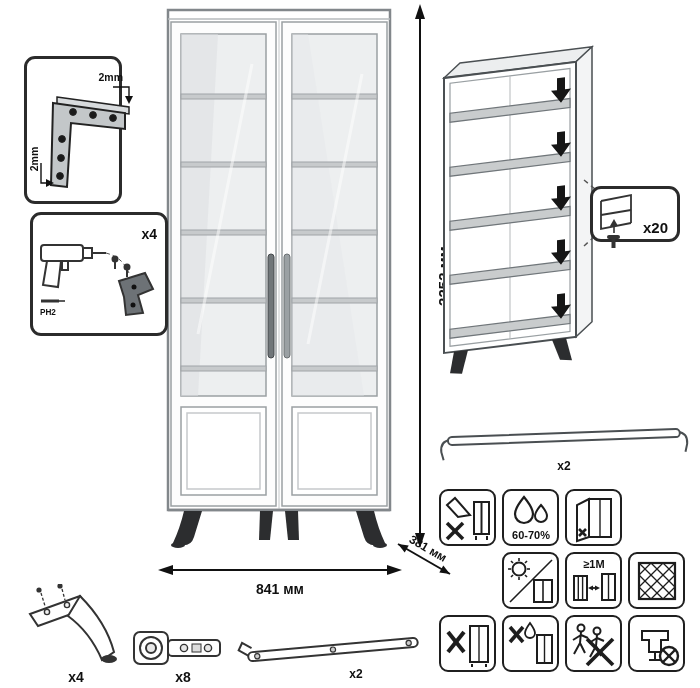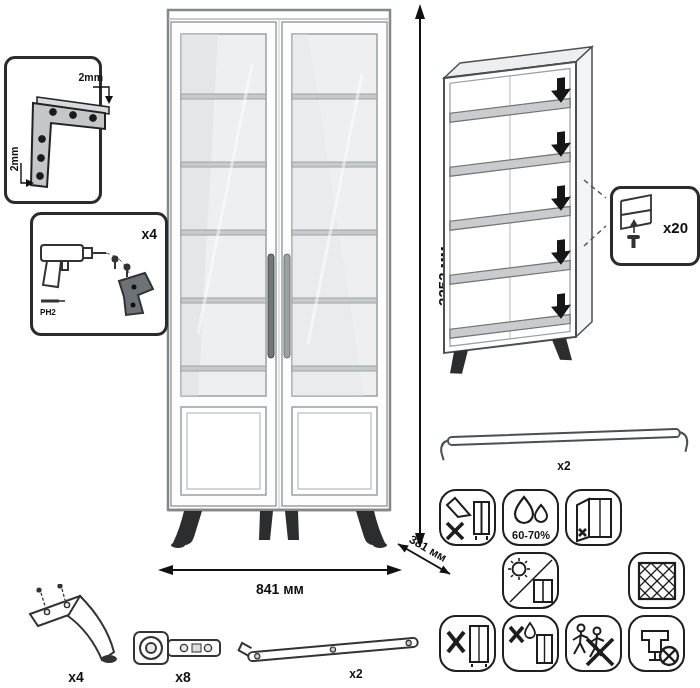--- a/index.html
+++ b/index.html
@@ -1,20 +1,20 @@
 <!DOCTYPE html>
 <html><head>
 <meta charset="utf-8">
 <style>
   * { margin:0; padding:0; box-sizing:border-box; }
   html,body { background:#fff; font-family:"Liberation Sans", sans-serif; }
   #stage { position:relative; width:700px; height:688px; background:#ffffff; overflow:hidden; }
   .abs { position:absolute; }
   .box { position:absolute; border:3px solid #2b2b2b; border-radius:11px; background:#fff; }
-  .cell { position:absolute; width:57px; height:57px; border:2.6px solid #1f1f1f; border-radius:17px;
+  .cell { position:absolute; width:57px; height:57px; border:2.6px solid #1f1f1f; border-radius:9px;
           background:#fff; display:flex; align-items:center; justify-content:center; }
   svg { display:block; }
   svg text { font-family:"Liberation Sans", sans-serif; fill:#101010; }
   .dim   { font-size:15px; font-weight:bold; }
   .dimw  { font-size:14px; font-weight:bold; }
   .qty   { font-size:14px; font-weight:bold; }
   .qty-lg{ font-size:15px; font-weight:bold; }
   .qty-sm{ font-size:12px; font-weight:bold; }
   .lbl-sm{ font-size:10.5px; font-weight:bold; }
   .tiny  { font-size:8.2px; font-weight:bold; }
@@ -89,21 +89,21 @@
     <text class="dimw" x="126" y="38" text-anchor="middle">841 мм</text>
   </svg>
 
   <svg class="abs" style="left:388px;top:534px" width="76" height="54" viewBox="0 0 76 54">
     <line x1="10" y1="10" x2="62" y2="40" stroke="#111" stroke-width="2"></line>
     <polygon points="10,10 16.7,18.5 20.7,11.5" fill="#111"></polygon>
     <polygon points="62,40 51.3,38.5 55.3,31.5" fill="#111"></polygon>
     <text class="qty-sm" x="38" y="18" text-anchor="middle" transform="rotate(30 38 18)">381 мм</text>
   </svg>
 
-  <div class="box" style="left:4px;top:56px;width:98px;height:148px">
+  <div class="box" style="left:24px;top:56px;width:98px;height:148px">
     <svg width="116" height="142" viewBox="0 0 116 142">
       <g stroke="#222">
         <path d="M30,38 L102,48 L102,55 L30,46 Z" fill="#d8dbdd" stroke-width="1.5"></path>
         <path d="M26,44 L98,54 L98,70 L44,64 L40,128 L24,126 Z" fill="#c3c7c9" stroke-width="2"></path>
         <circle cx="46" cy="53" r="3.4" fill="#1a1a1a"></circle>
         <circle cx="66" cy="56" r="3.4" fill="#1a1a1a"></circle>
         <circle cx="86" cy="59" r="3.4" fill="#1a1a1a"></circle>
         <circle cx="35" cy="80" r="3.4" fill="#1a1a1a"></circle>
         <circle cx="34" cy="99" r="3.4" fill="#1a1a1a"></circle>
         <circle cx="33" cy="117" r="3.4" fill="#1a1a1a"></circle>
@@ -174,21 +174,21 @@
       </g>
       <g fill="#2c2d2f">
         <path d="M10,275 L24,275 L18,298 L6,296 Z"></path>
         <path d="M108,275 L122,275 L128,298 L116,296 Z"></path>
       </g>
     </g>
     <line x1="148" y1="148" x2="170" y2="166" stroke="#555" stroke-width="1.4" stroke-dasharray="5 4"></line>
     <line x1="148" y1="214" x2="170" y2="194" stroke="#555" stroke-width="1.4" stroke-dasharray="5 4"></line>
   </svg>
 
-  <div class="box" style="left:610px;top:186px;width:90px;height:80px">
+  <div class="box" style="left:590px;top:186px;width:90px;height:56px">
     <svg width="84" height="74" viewBox="0 0 84 74">
       <g stroke="#333" fill="none" stroke-width="1.8">
         <path d="M8,12 L38,6 L38,34"></path>
         <path d="M8,12 L8,40 L38,34"></path>
         <line x1="8" y1="26" x2="38" y2="21"></line>
       </g>
       <g fill="#333">
         <rect x="14" y="46" width="13" height="4" rx="2"></rect>
         <rect x="18.5" y="50" width="4" height="9"></rect>
       </g>
@@ -285,20 +285,33 @@
         <line x1="2" y1="13" x2="5" y2="13"></line>
           <line x1="21" y1="13" x2="24" y2="13"></line>
         <line x1="5" y1="5" x2="7" y2="7"></line>
           <line x1="19" y1="19" x2="21" y2="21"></line>
         <line x1="5" y1="21" x2="7" y2="19"></line>
           <line x1="19" y1="7" x2="21" y2="5"></line>
       </g>
       <line x1="4" y1="46" x2="46" y2="4" stroke="#1d1d1d" stroke-width="1.6"></line>
       <rect x="28" y="24" width="18" height="22" fill="#fff" stroke="#1d1d1d" stroke-width="2"></rect>
       <line x1="37" y1="24" x2="37" y2="46" stroke="#1d1d1d" stroke-width="1.6"></line>
+    </svg>
+  </div>
+  <div class="cell" style="left:565px;top:552px">
+    <svg width="50" height="50" viewBox="0 0 50 50">
+      <text x="25" y="12" text-anchor="middle" font-size="11" font-weight="bold">≥1M</text>
+      <rect x="5" y="20" width="13" height="24" fill="#fff" stroke="#1d1d1d" stroke-width="2"></rect>
+      <line x1="9.3" y1="20" x2="9.3" y2="44" stroke="#1d1d1d" stroke-width="1.4"></line>
+      <line x1="13.6" y1="20" x2="13.6" y2="44" stroke="#1d1d1d" stroke-width="1.4"></line>
+      <line x1="21" y1="32" x2="29" y2="32" stroke="#1d1d1d" stroke-width="1.8"></line>
+      <polygon points="19,32 24,29.5 24,34.5" fill="#1d1d1d"></polygon>
+      <polygon points="31,32 26,29.5 26,34.5" fill="#1d1d1d"></polygon>
+      <rect x="33" y="18" width="13" height="26" fill="#fff" stroke="#1d1d1d" stroke-width="2"></rect>
+      <line x1="39.5" y1="18" x2="39.5" y2="44" stroke="#1d1d1d" stroke-width="1.4"></line>
     </svg>
   </div>
   <div class="cell" style="left:628px;top:552px">
     <svg width="50" height="50" viewBox="0 0 50 50">
       <rect x="7" y="7" width="36" height="36" fill="#fff" stroke="#1d1d1d" stroke-width="2.2"></rect>
       <g stroke="#1d1d1d" stroke-width="1.3">
         <line x1="7" y1="19" x2="19" y2="7"></line>
           <line x1="7" y1="31" x2="31" y2="7"></line>
         <line x1="7" y1="43" x2="43" y2="7"></line>
           <line x1="19" y1="43" x2="43" y2="19"></line>

